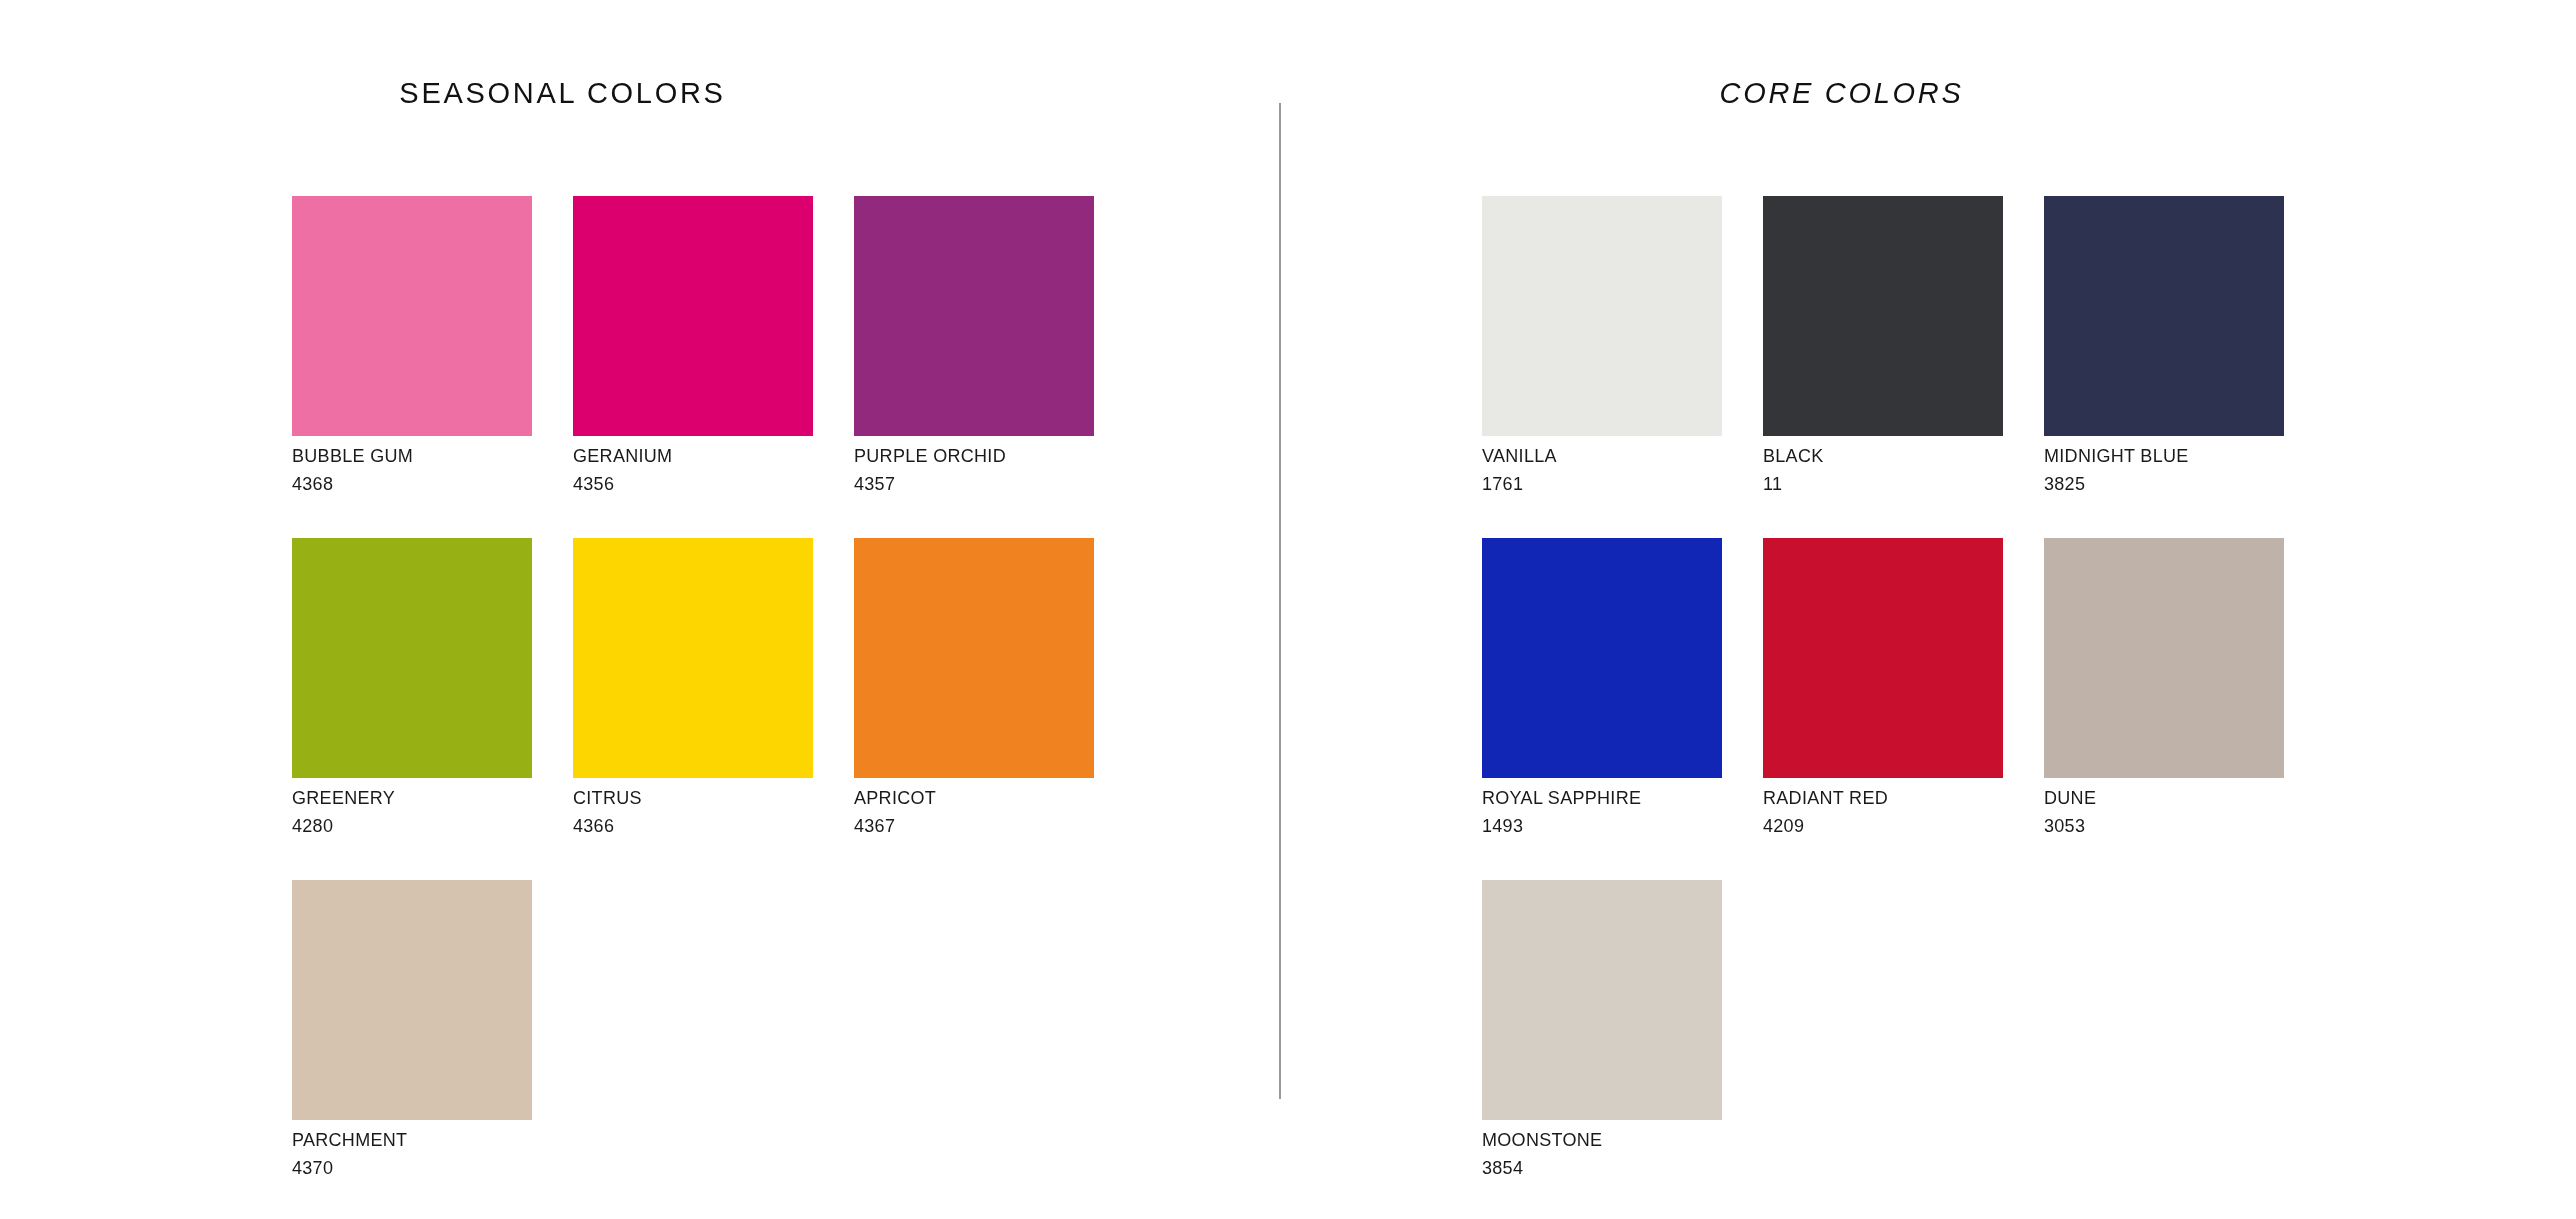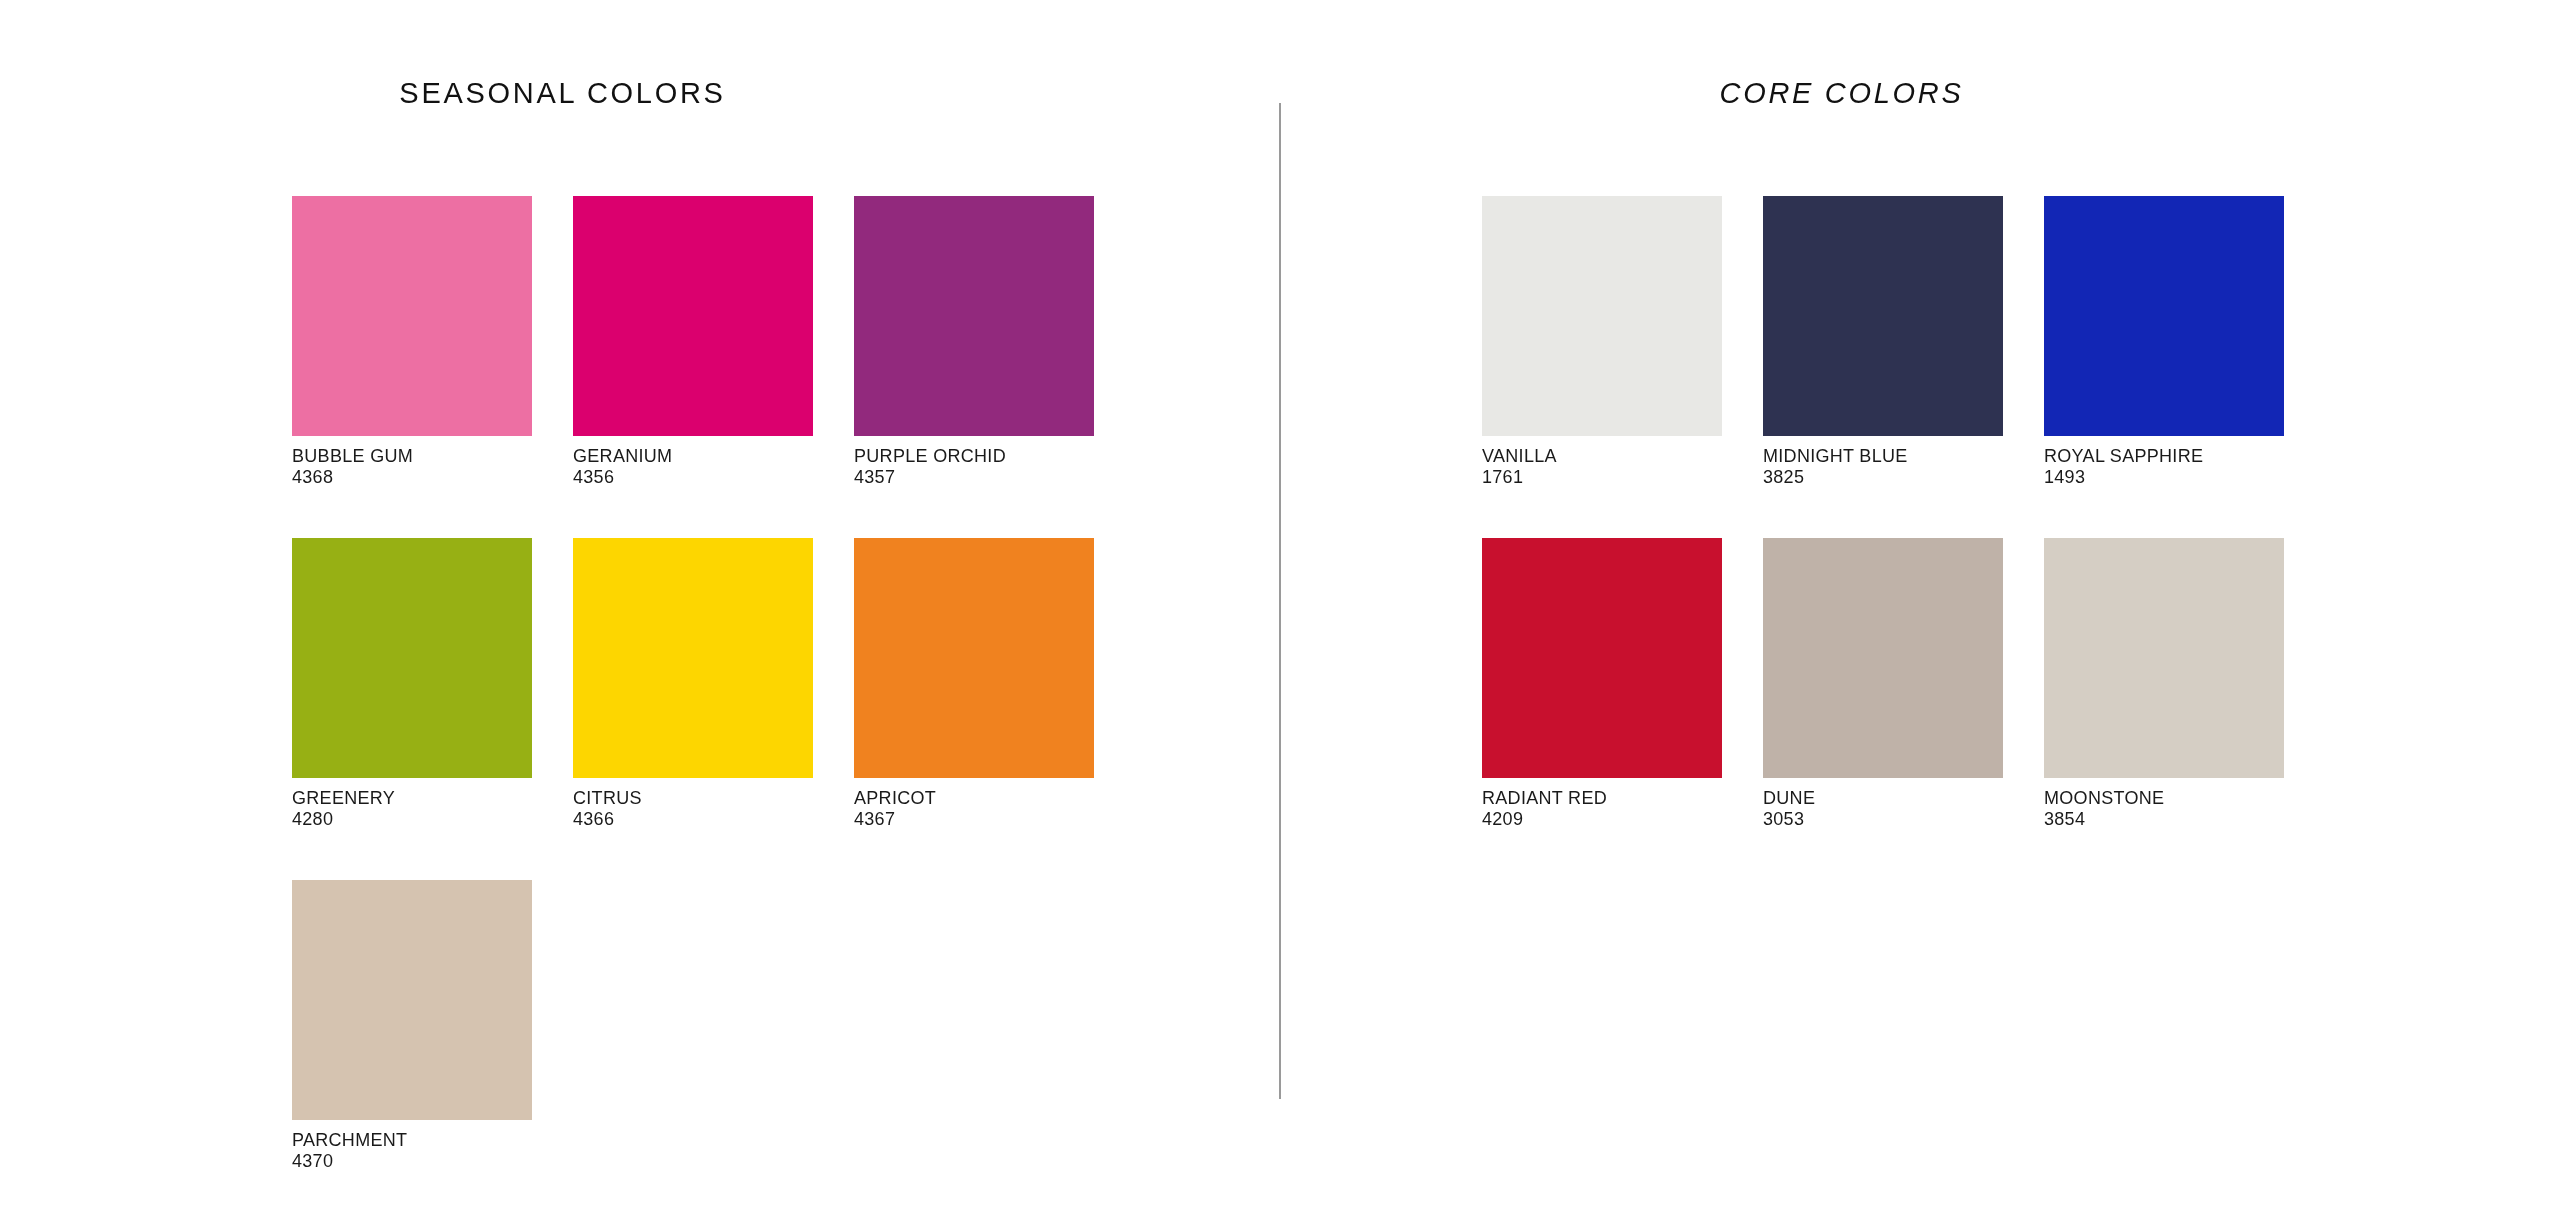--- a/index.html
+++ b/index.html
@@ -93,21 +93,21 @@
     font-size: 18px;
     letter-spacing: 0.3px;
     color: #1a1a1a;
     white-space: nowrap;
   }
   .swatch-code {
     display: block;
     font-size: 18px;
     letter-spacing: 0.3px;
     color: #1a1a1a;
-    margin-top: 2px;
+    margin-top: 9px;
   }
 </style>
 </head>
 <body style="background: rgb(255, 255, 255);">
 
 <div class="board">
 
   <section class="panel panel-seasonal">
     <h2 class="panel-title">SEASONAL COLORS</h2>
     <div class="grid">
@@ -180,20 +180,27 @@
     <div class="grid">
 
       <div class="swatch-cell">
         <span class="swatch-chip" style="background: rgb(232, 232, 229);"></span>
         <div class="swatch-caption">
           <span class="swatch-name">VANILLA</span>
           <span class="swatch-code">1761</span>
         </div>
       </div>
 
+      <div class="swatch-cell">
+        <span class="swatch-chip" style="background: rgb(51, 53, 56);"></span>
+        <div class="swatch-caption">
+          <span class="swatch-name">BLACK</span>
+          <span class="swatch-code">11</span>
+        </div>
+      </div>
 
       <div class="swatch-cell">
         <span class="swatch-chip" style="background: rgb(46, 50, 81);"></span>
         <div class="swatch-caption">
           <span class="swatch-name">MIDNIGHT BLUE</span>
           <span class="swatch-code">3825</span>
         </div>
       </div>
 
       <div class="swatch-cell">

